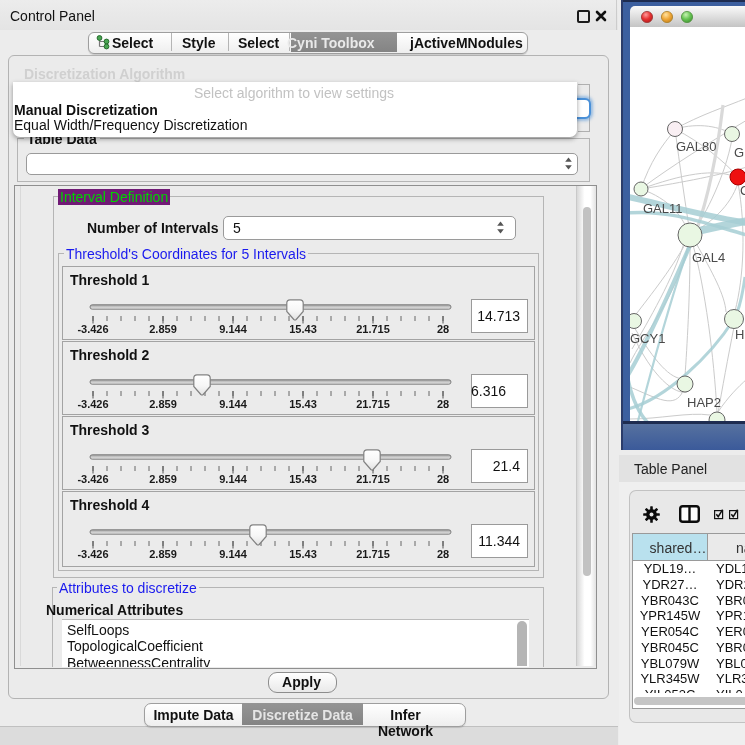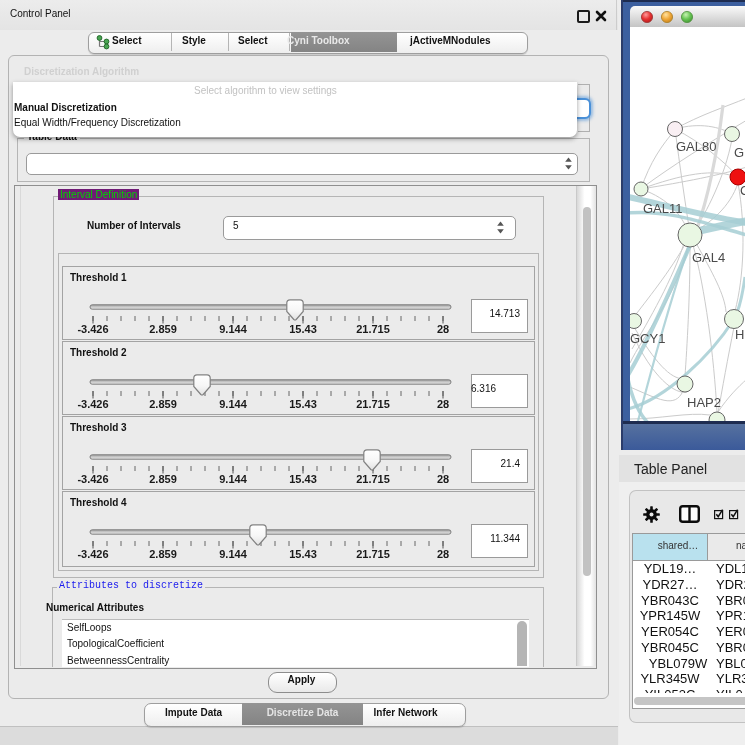--- a/index.html
+++ b/index.html
@@ -1,19 +1,19 @@
 <!DOCTYPE html>
 <html><head>
 <meta charset="utf-8">
 <style>
 html,body{margin:0;padding:0;}
 body{width:745px;height:745px;overflow:hidden;font-family:"Liberation Sans",sans-serif;}
 #page{position:absolute;top:0;left:0;width:745px;height:745px;background:#ececec;overflow:hidden;}
 .abs{position:absolute;}
-.t13{font-size:10px;color:#111;}
+.t13{font-size:14px;color:#111;}
 .bold{font-weight:bold;}
 </style>
 </head>
 <body>
 <div id="page">
 
 <div class="abs" style="left:0;top:0;width:618px;height:745px;background:#ececec;"></div>
 
 <div class="abs" style="left:0;top:0;width:618px;height:30px;background:linear-gradient(#ececec,#e4e4e4);"></div>
 <div class="abs t13" style="left:10px;top:8px;">Control Panel</div>
@@ -65,20 +65,21 @@
 
 <div class="abs t13 bold" style="left:87px;top:220px;">Number of Intervals</div>
 <div class="abs" style="left:223px;top:216px;width:291px;height:22px;background:#fff;border:1px solid #9a9a9a;border-radius:5px;"></div>
 <div class="abs t13" style="left:233px;top:220px;">5</div>
 <svg class="abs" style="left:496px;top:220px;" width="9" height="15" viewBox="0 0 9 15">
 <path d="M4.5 1.5 L7.8 5.8 L1.2 5.8 Z" fill="#555"></path>
       <path d="M4.5 13.5 L7.8 9.2 L1.2 9.2 Z" fill="#555"></path>
 </svg>
 
 <div class="abs" style="left:58px;top:253px;width:479px;height:316px;border:1px solid #b5b5b5;"></div>
+<div class="abs t13" style="left:64px;top:246px;background:#ebebeb;padding:0 2px;color:#1a1aee;">Threshold's Coordinates for 5 Intervals</div>
 
 <div class="abs" style="left:62px;top:266px;width:471px;height:72px;border:1px solid #a3a3a3;"></div>
 <div class="abs t13 bold" style="left:70px;top:272px;">Threshold 1</div>
 <svg class="abs" style="left:62px;top:266px;" width="471" height="72" viewBox="0 0 471 72">
       <defs>
         <linearGradient id="gr0" x1="0" y1="0" x2="0" y2="1">
           <stop offset="0" stop-color="#9f9f9f"></stop>
           <stop offset="0.45" stop-color="#c6c6c6"></stop>
           <stop offset="1" stop-color="#e8e8e8"></stop>
         </linearGradient>
@@ -180,21 +181,21 @@
       <text x="171" y="67" font-size="11" font-weight="bold" fill="#1a1a1a" text-anchor="middle" font-family="Liberation Sans">9.144</text>
       <text x="241" y="67" font-size="11" font-weight="bold" fill="#1a1a1a" text-anchor="middle" font-family="Liberation Sans">15.43</text>
       <text x="311" y="67" font-size="11" font-weight="bold" fill="#1a1a1a" text-anchor="middle" font-family="Liberation Sans">21.715</text>
       <text x="381" y="67" font-size="11" font-weight="bold" fill="#1a1a1a" text-anchor="middle" font-family="Liberation Sans">28</text>
       <path d="M187.8 37.0 Q187.8 33.8 191 33.8 L201 33.8 Q204.2 33.8 204.2 37.0 L204.2 45.5 L197.2 53.5 Q196 54.5 194.8 53.5 L187.8 45.5 Z" fill="url(#th3)" stroke="#818181" stroke-width="1.2"></path>
     </svg>
 <div class="abs" style="left:471px;top:524px;width:55px;height:32px;background:#fff;border:1px solid #9a9a9a;"></div>
 <div class="abs t13" style="left:471px;top:533px;width:49px;text-align:right;">11.344</div>
 
 <div class="abs" style="left:52px;top:587px;width:490px;height:79px;border:1px solid #b5b5b5;border-bottom:none;"></div>
-<div class="abs t13" style="left:57px;top:580px;background:#ebebeb;padding:0 2px;color:#1a1aee;font-family:Liberation Mono, monospace;">Attributes to discretize</div>
+<div class="abs t13" style="left:57px;top:580px;background:#ebebeb;padding:0 2px;color:#1a1aee;">Attributes to discretize</div>
 <div class="abs t13 bold" style="left:46px;top:602px;">Numerical Attributes</div>
 <div class="abs" style="left:62px;top:619px;width:467px;height:47px;background:#fff;border-top:1px solid #bbb;overflow:hidden;">
 <div class="abs t13" style="left:5px;top:2px;">SelfLoops</div>
 <div class="abs t13" style="left:5px;top:18px;">TopologicalCoefficient</div>
 <div class="abs t13" style="left:5px;top:35px;">BetweennessCentrality</div>
 </div>
 <div class="abs" style="left:517px;top:621px;width:10px;height:45px;background:#b5b5b5;border-radius:5px 5px 0 0;"></div>
 
 <div class="abs" style="left:268px;top:672px;width:67px;height:19px;background:linear-gradient(#ffffff,#e9e9e9);border:1px solid #8d8d8d;border-radius:9px;"></div>
 <div class="abs t13" style="left:268px;top:674px;width:67px;text-align:center;font-weight:600;">Apply</div>
@@ -343,21 +344,21 @@
 <div class="abs" style="left:708px;top:534px;width:37px;height:26px;background:#eaeaea;border-bottom:1px solid #9a9a9a;"></div>
 <div class="abs t13" style="left:641px;top:540px;width:74px;text-align:center;color:#333;">shared…</div>
 <div class="abs t13" style="left:736px;top:540px;color:#333;">na</div>
 <div class="abs" style="left:633px;top:561px;width:112px;height:132px;overflow:hidden;font-size:13px;color:#111;">
 <div style="position:absolute;left:0;width:74px;text-align:center;top:0px;">YDL19…</div>
 <div style="position:absolute;left:0;width:74px;text-align:center;top:16px;">YDR27…</div>
 <div style="position:absolute;left:0;width:74px;text-align:center;top:32px;">YBR043C</div>
 <div style="position:absolute;left:0;width:74px;text-align:center;top:47px;">YPR145W</div>
 <div style="position:absolute;left:0;width:74px;text-align:center;top:63px;">YER054C</div>
 <div style="position:absolute;left:0;width:74px;text-align:center;top:79px;">YBR045C</div>
-<div style="position:absolute;left:0;width:74px;text-align:center;top:95px;padding-left:8px;">YBL079W</div>
+<div style="position:absolute;left:0;width:74px;text-align:center;top:95px;">YBL079W</div>
 <div style="position:absolute;left:0;width:74px;text-align:center;top:110px;">YLR345W</div>
 <div style="position:absolute;left:0;width:74px;text-align:center;top:126px;">YIL053C</div>
 <div style="position:absolute;left:83px;top:0px;">YDL1</div>
 <div style="position:absolute;left:83px;top:16px;">YDR2</div>
 <div style="position:absolute;left:83px;top:32px;">YBR0</div>
 <div style="position:absolute;left:83px;top:47px;">YPR1</div>
 <div style="position:absolute;left:83px;top:63px;">YER0</div>
 <div style="position:absolute;left:83px;top:79px;">YBR0</div>
 <div style="position:absolute;left:83px;top:95px;">YBL0</div>
 <div style="position:absolute;left:83px;top:110px;">YLR3</div>

